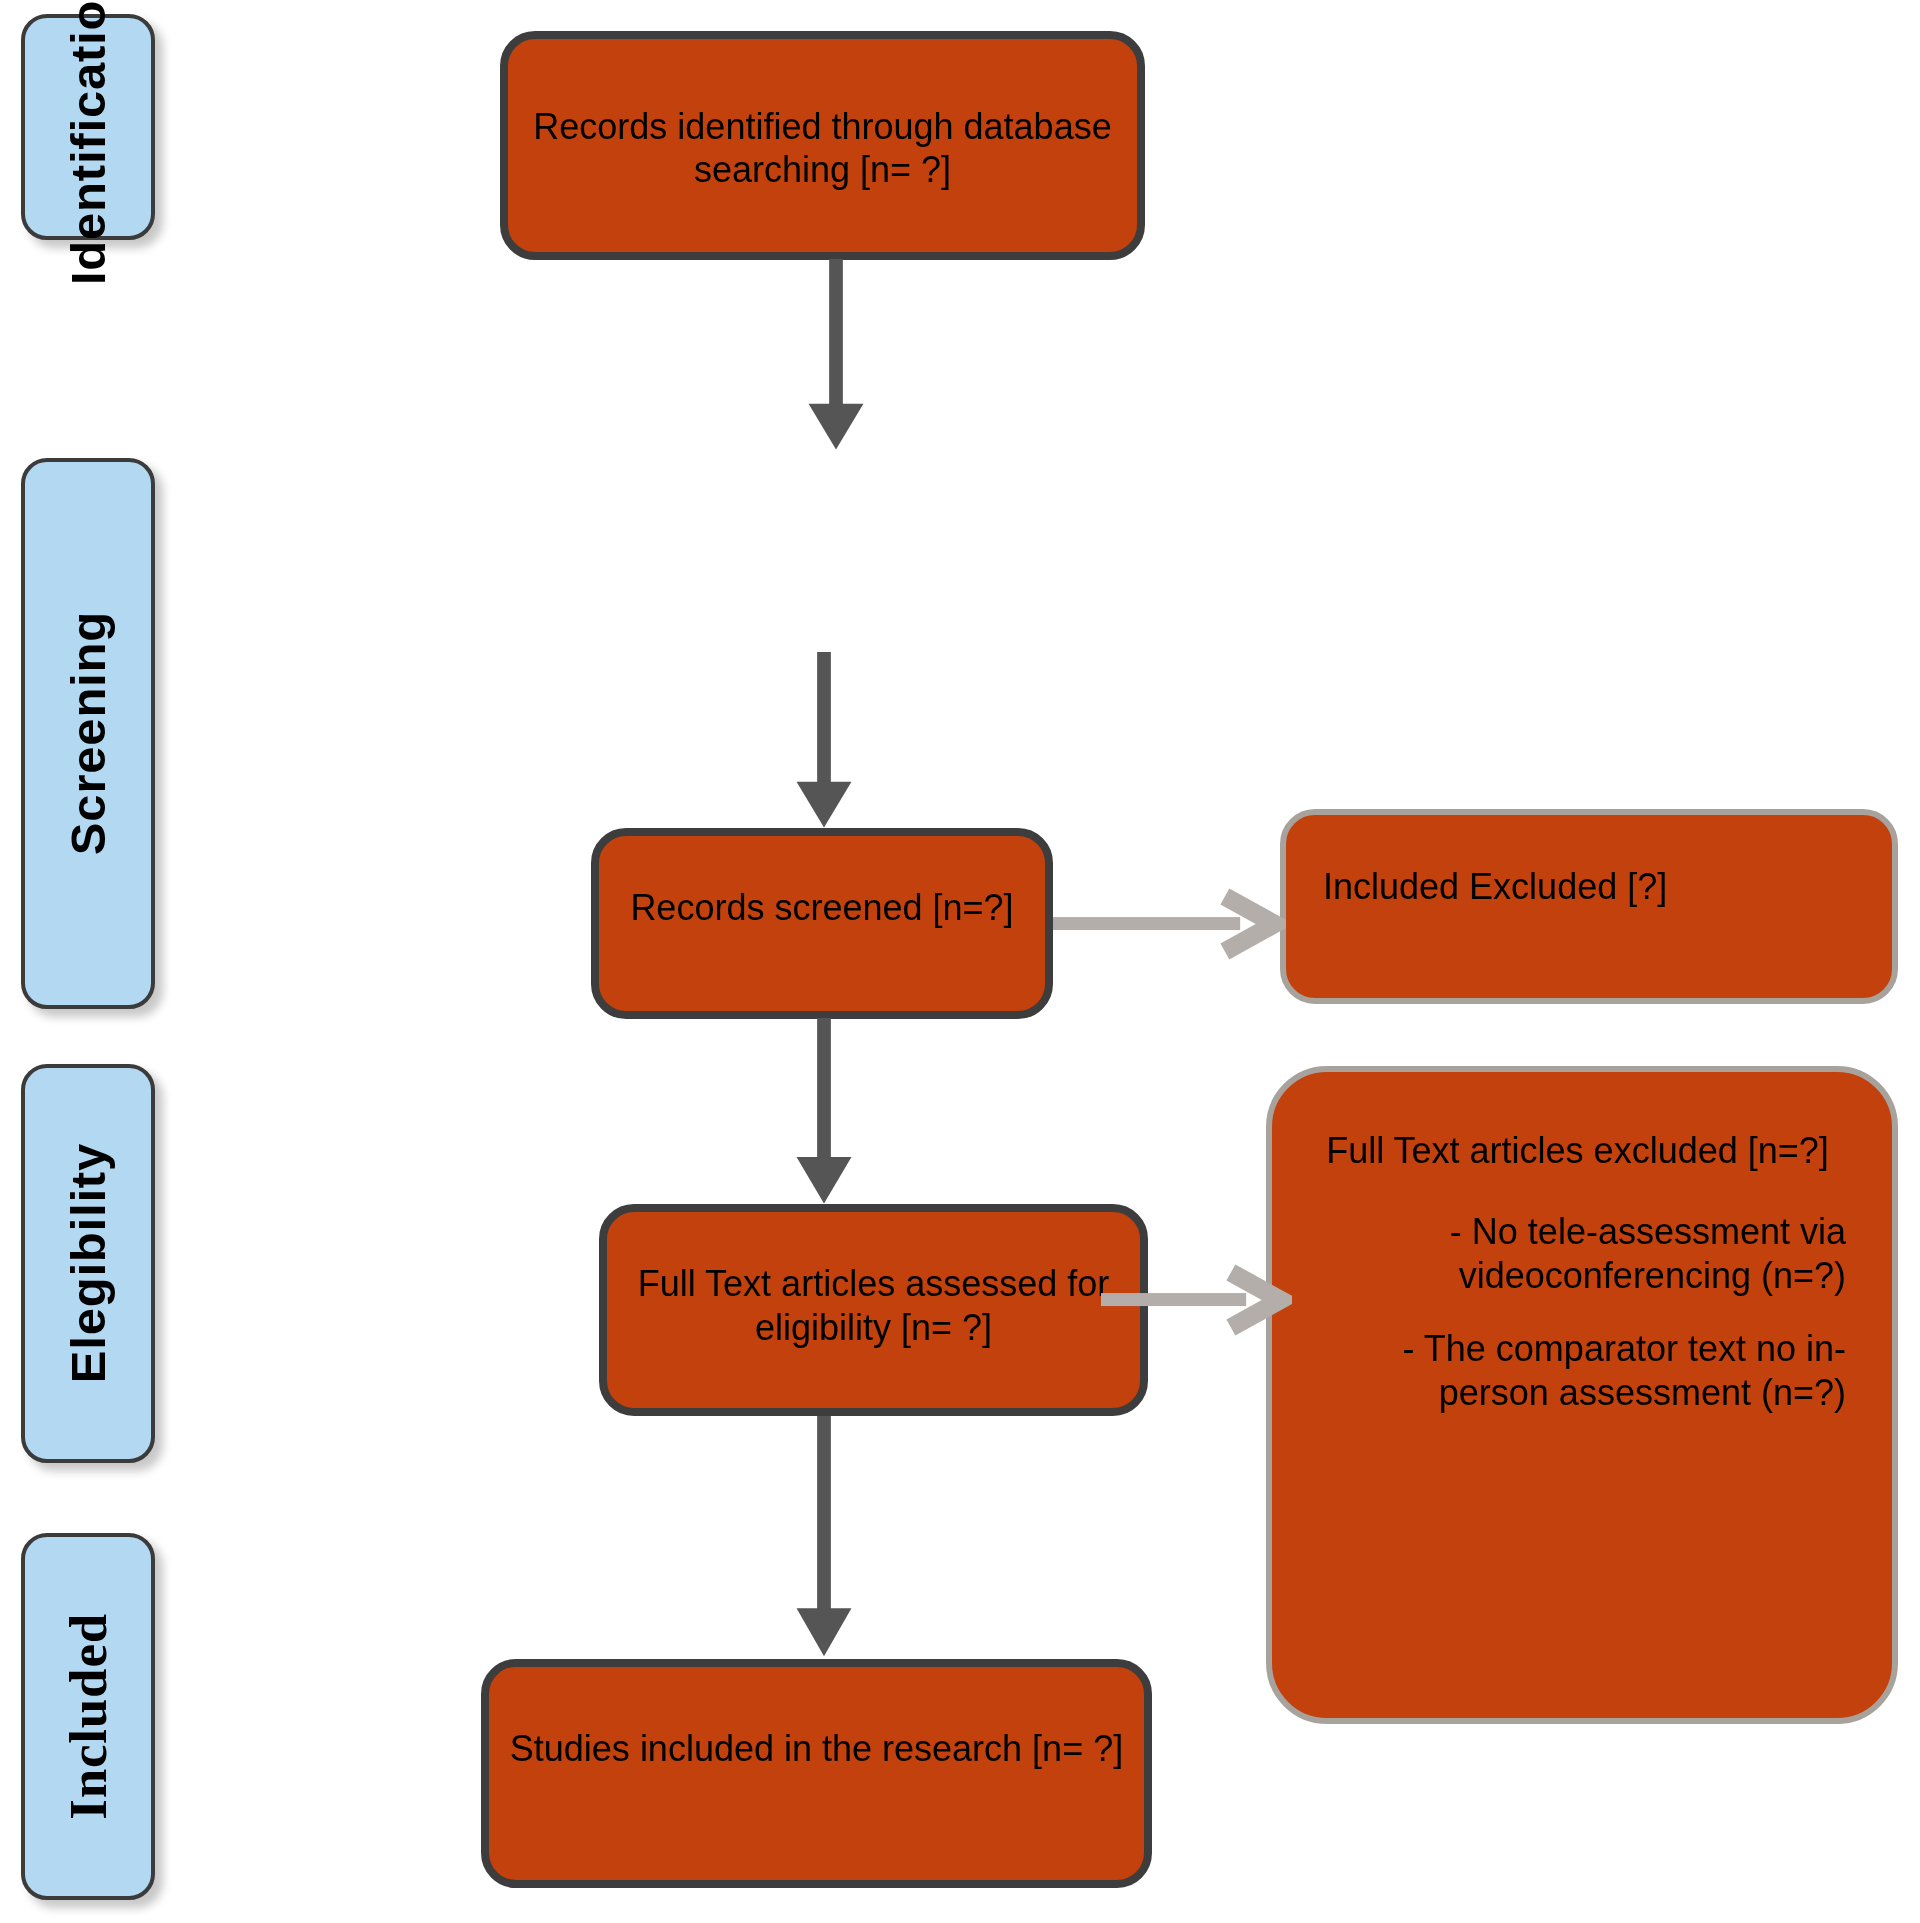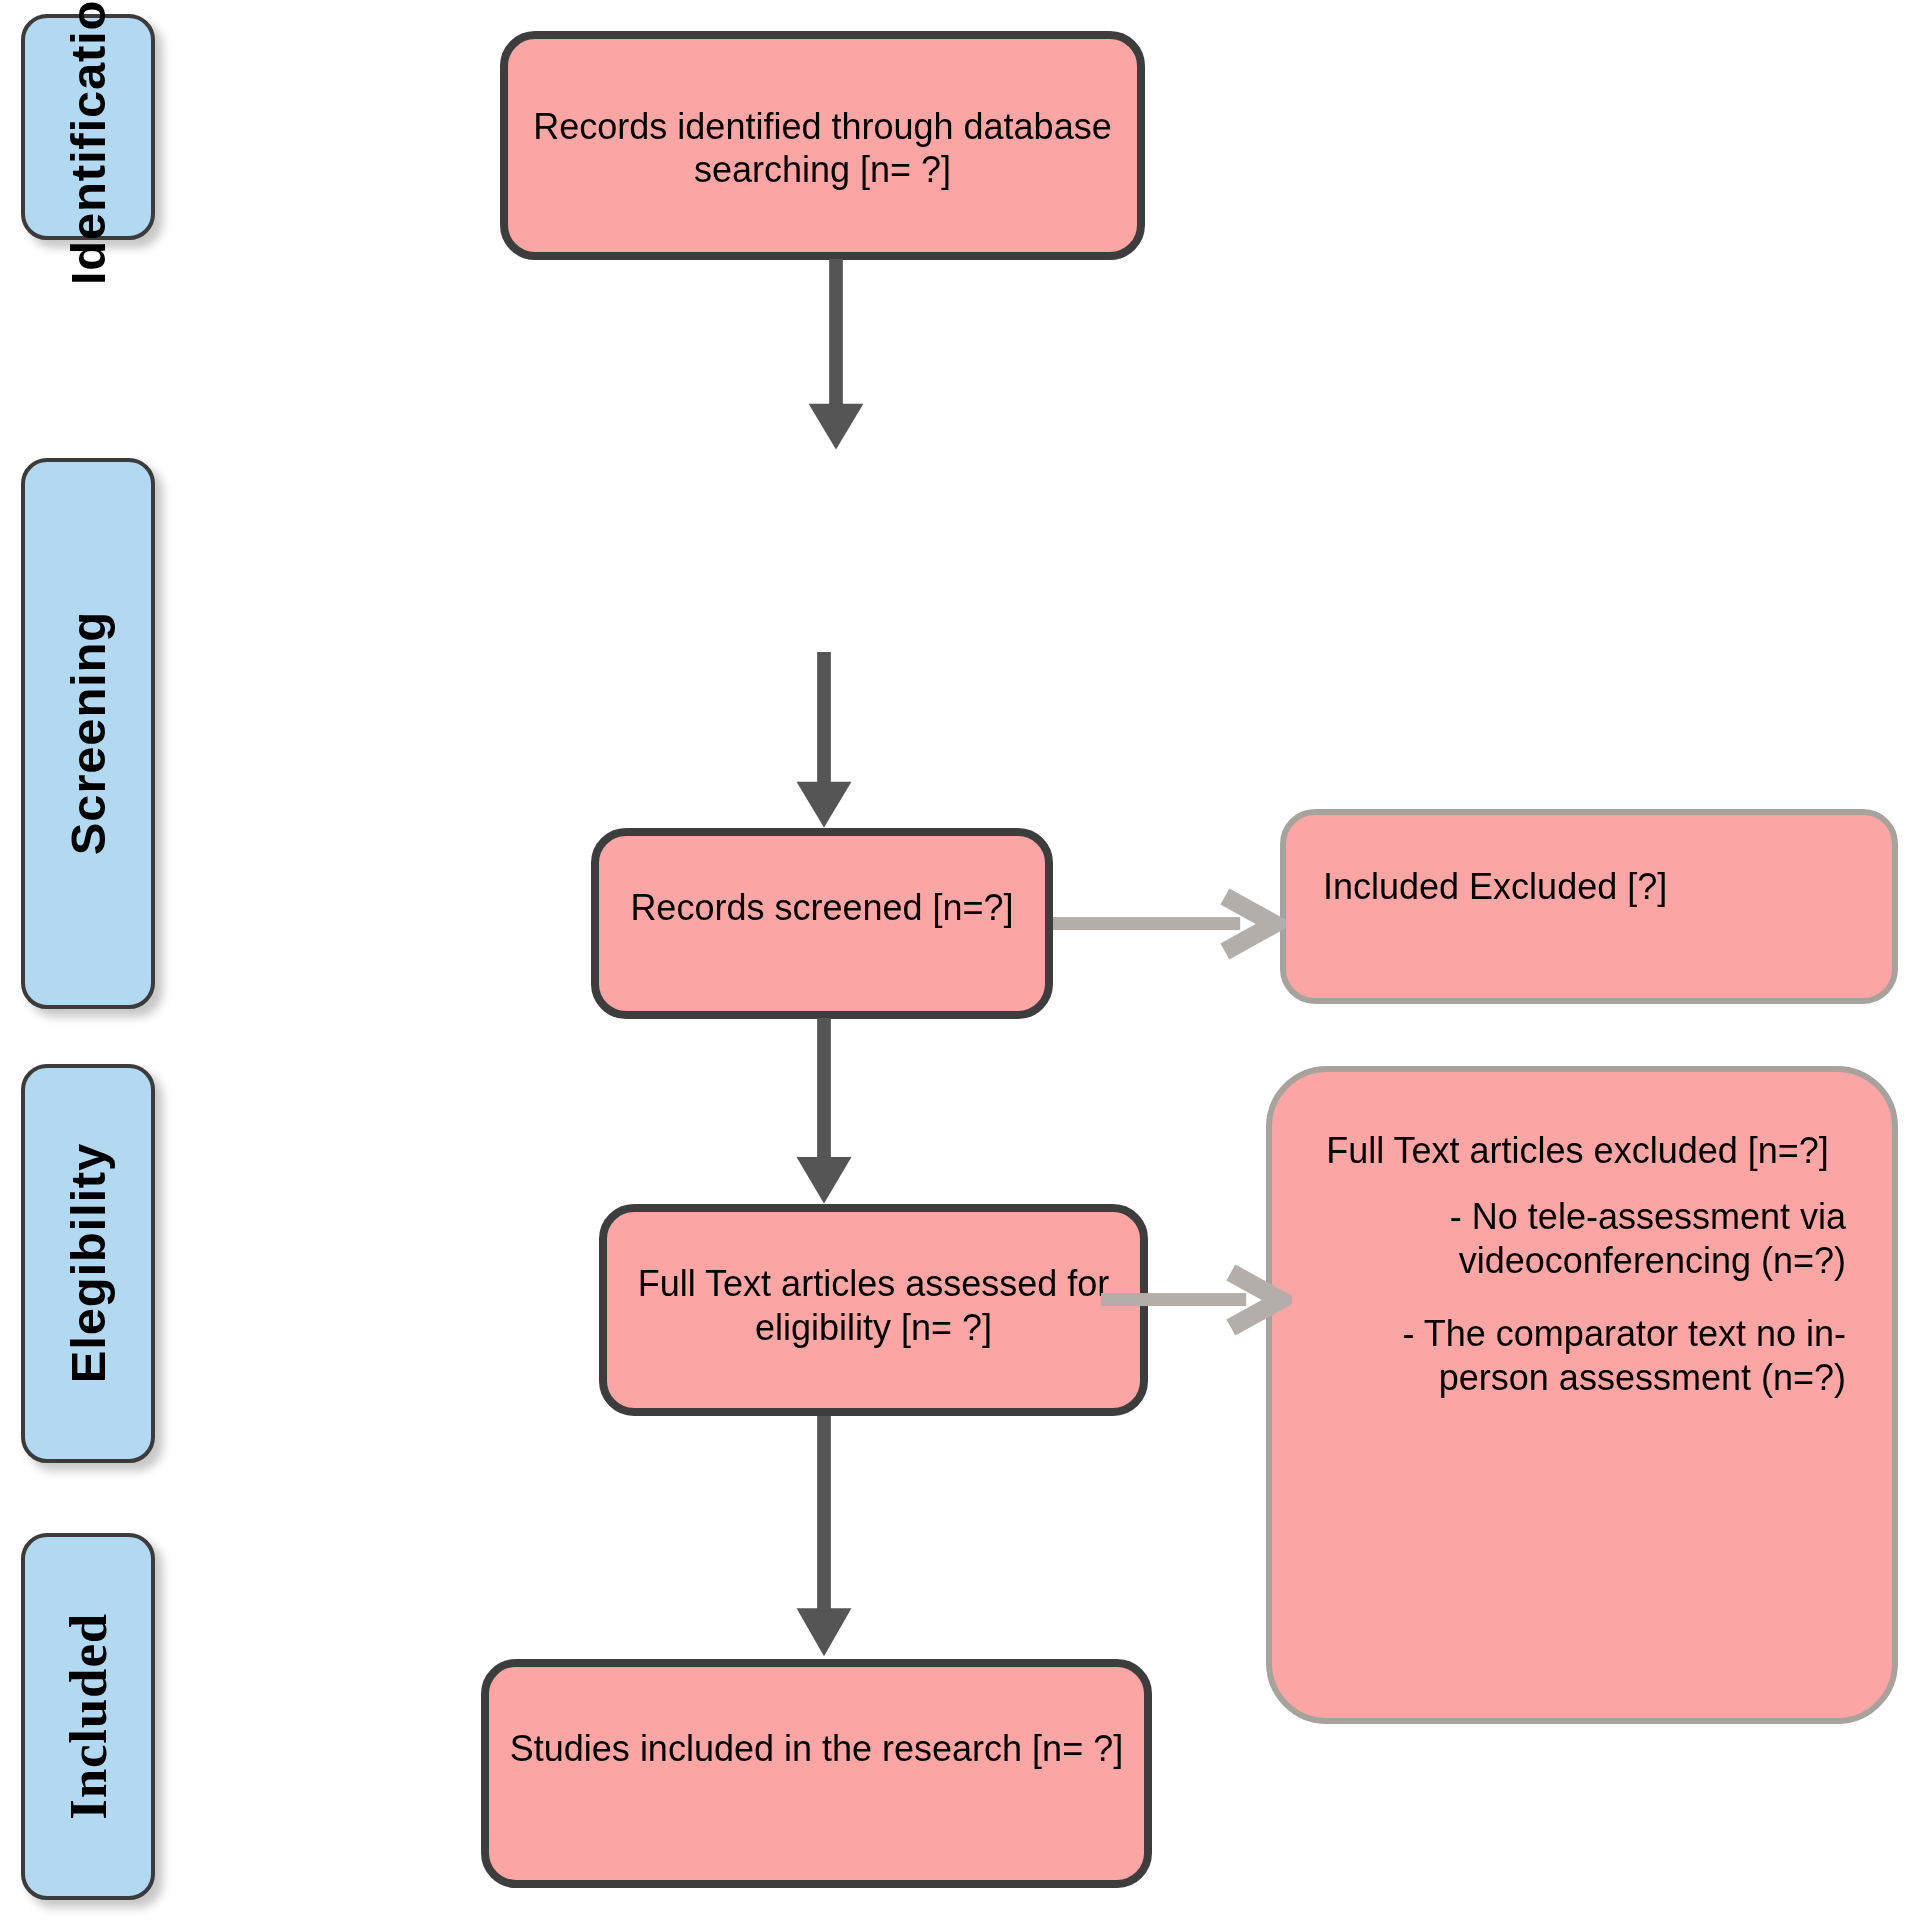--- a/index.html
+++ b/index.html
@@ -36,21 +36,21 @@
     color: #000000;
     letter-spacing: 0.8px;
     white-space: nowrap;
   }
   .stage-label.sans { font-family: "Liberation Sans", sans-serif; font-size: 49px; }
   .stage-label.serif { font-family: "Liberation Serif", serif; font-size: 53px; }
 
   
   .flow-box {
     position: absolute;
-    background: #fca5a5;
+    background: #c2410c;
     box-sizing: border-box;
     display: flex;
     justify-content: center;
   }
   .flow-box.dark {
     border: 8.4px solid #3d3d3d;
     border-radius: 35px;
   }
   .flow-box.light {
     border: 6.9px solid #a8a29d;
@@ -73,21 +73,21 @@
   }
   .pad-top-lg { padding-top: 66px; }
   .pad-top-md { padding-top: 60px; }
   .pad-top-sm { padding-top: 50px; }
 
   
   .excl-title {
     font-size: 36px;
     text-align: center;
     color: #000;
-    margin-bottom: 23px;
+    margin-bottom: 38px;
   }
   .excl-item {
     font-size: 36px;
     line-height: 1.22;
     color: #000;
     text-align: right;
     margin-bottom: 29px;
   }
   .excl-wrap {
     width: 100%;

